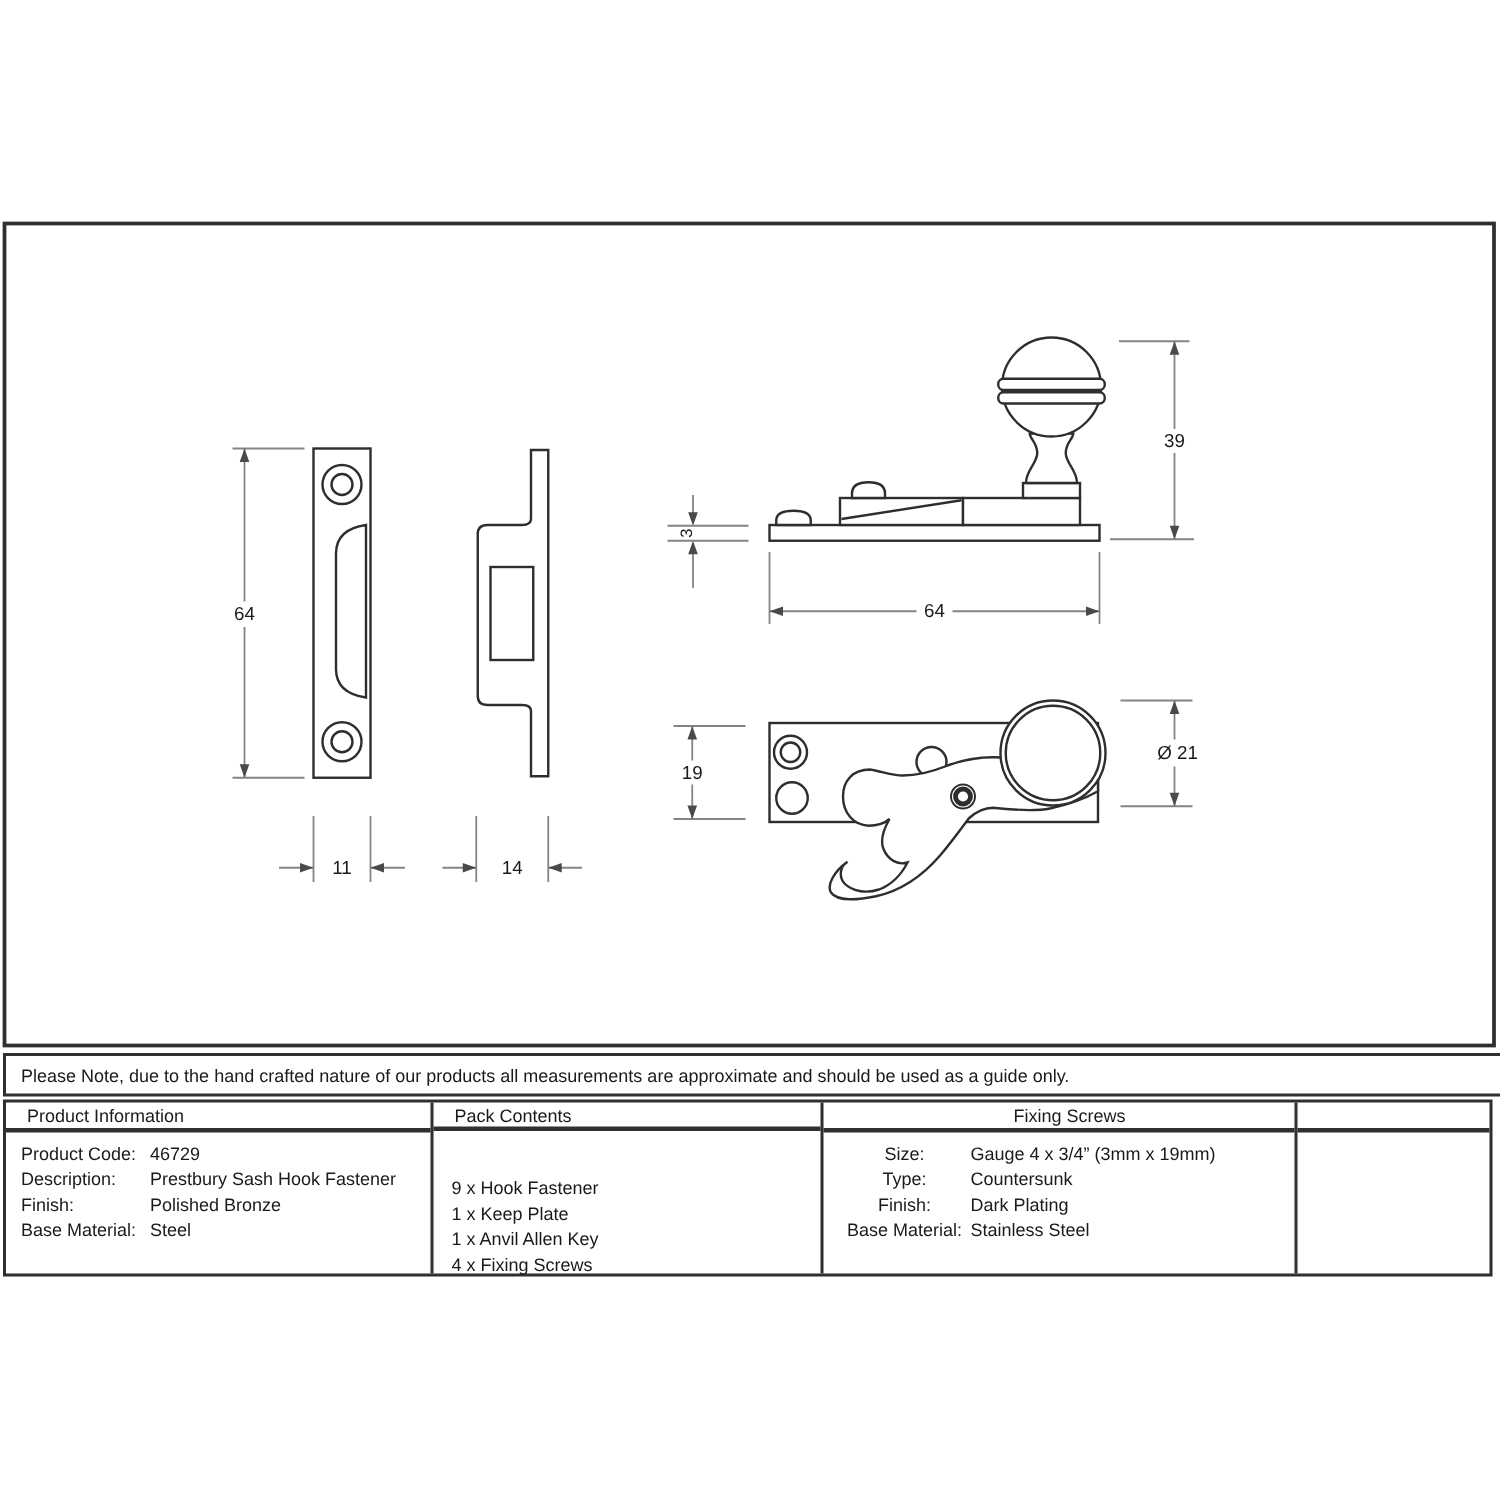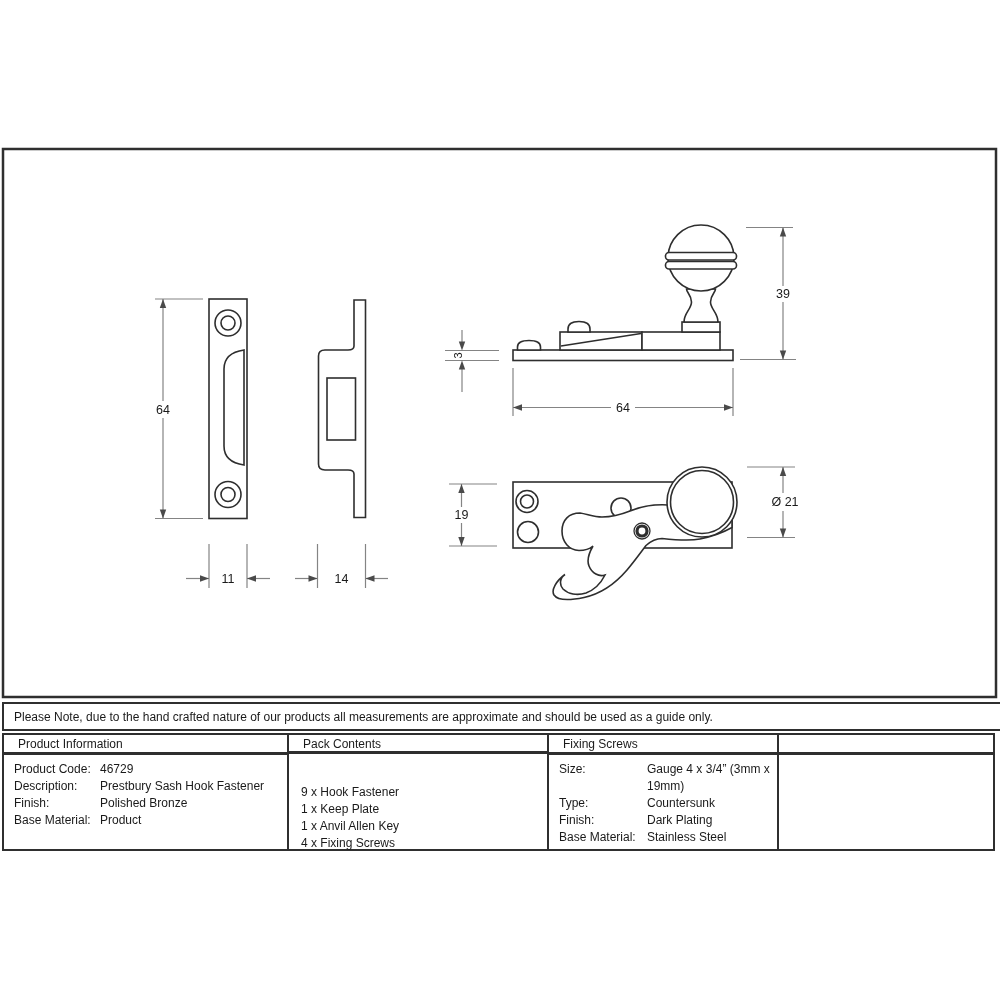--- a/index.html
+++ b/index.html
@@ -9,21 +9,21 @@
   .abs{position:absolute;}
   .note-row{left:2px;top:702px;width:1000px;height:29px;border:2px solid #2f2f2f;
             box-sizing:border-box;display:flex;align-items:center;padding-left:10px;
             font-size:12px;}
   .spec-table{left:2px;top:733px;width:993px;height:118px;border:2px solid #2f2f2f;
               box-sizing:border-box;display:flex;}
   .col{box-sizing:border-box;height:100%;display:flex;flex-direction:column;}
   .col+.col{border-left:2px solid #2f2f2f;}
   .col1{width:283px;}
   .col2{width:260px;gap:24px;}
-  .col3{width:230px;}
+  .col3{width:316px;text-align:center;}
   .col4{flex:1;}
   .col-header{height:20px;border-bottom:3px solid #2f2f2f;box-sizing:border-box;
               font-size:12px;padding:2px 0 0 14px;}
   .col-body{flex:1;padding:6px 0 0 10px;font-size:12px;line-height:17px;}
   .kv{display:flex;}
   .kv .k{width:86px;flex:0 0 86px;}
   .col3 .kv .k{width:88px;flex:0 0 88px;}
   .pc-item{padding-left:2px;}
 </style>
 </head>
@@ -191,21 +191,21 @@
         <div class="kv">
           <span class="k">Description:</span>
           <span class="v">Prestbury Sash Hook Fastener</span>
         </div>
         <div class="kv">
           <span class="k">Finish:</span>
           <span class="v">Polished Bronze</span>
         </div>
         <div class="kv">
           <span class="k">Base Material:</span>
-          <span class="v">Product</span>
+          <span class="v">Steel</span>
         </div>
       </div>
     </div>
 
     <div class="col col2">
       <div class="col-header">Pack Contents</div>
       <div class="col-body">
         <div class="pc-item">9 x Hook Fastener</div>
         <div class="pc-item">1 x Keep Plate</div>
         <div class="pc-item">1 x Anvil Allen Key</div>

